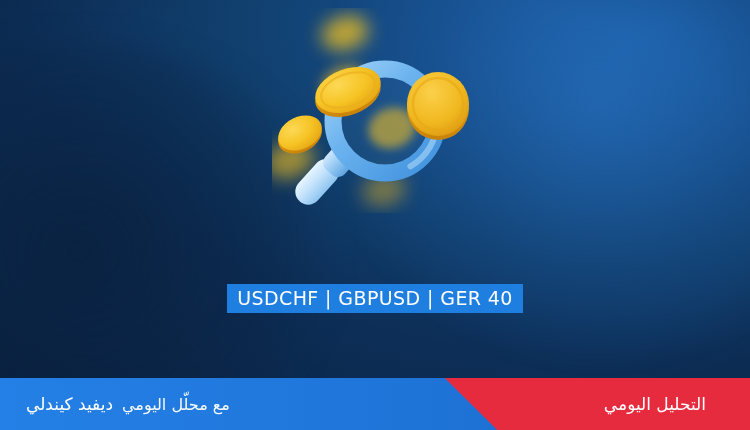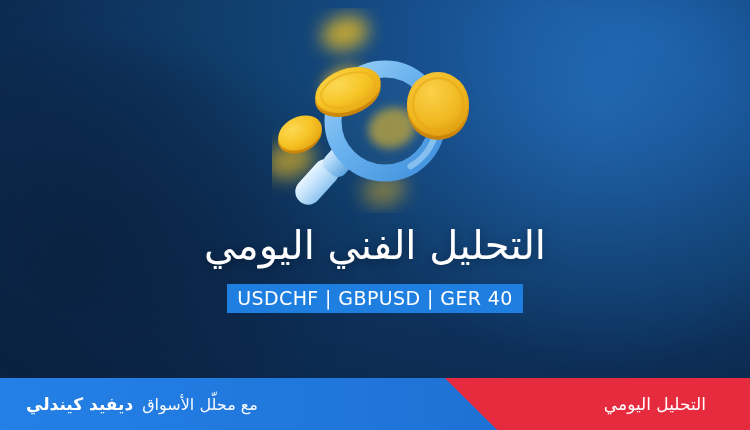--- a/index.html
+++ b/index.html
@@ -103,21 +103,21 @@
     position:absolute;
     left:26px; top:0; height:100%;
     display:flex; align-items:center; gap:9px;
     direction:rtl;
     color:#ffffff;
   }
   .footer-left .lead{
     font-size:16px; font-weight:400; opacity:.97;
   }
   .footer-left .name{
-    font-size:17px; font-weight:700;
+    font-size:17px; font-weight:400;
   }
   .footer-right{
     position:absolute;
     right:44px; top:0; height:100%;
     display:flex; align-items:center;
     color:#ffffff; font-size:17px; font-weight:400;
     direction:rtl;
   }
 </style>
 </head>
@@ -216,32 +216,31 @@
         <ellipse cx="166" cy="96" rx="25" ry="26" fill="none" stroke="#e7a716" stroke-width="2.4" opacity=".6"></ellipse>
       </g>
 
       <g>
         <ellipse cx="28" cy="128" rx="23" ry="16" fill="url(#coinEdge)" transform="rotate(-26 28 128)"></ellipse>
         <ellipse cx="28" cy="125" rx="23" ry="16" fill="url(#coinFace)" transform="rotate(-26 28 125)"></ellipse>
       </g>
     </svg>
   </div>
 
-  <div class="title">التحليل الفني اليومي</div>
 
   <div class="badge-wrap">
     <div class="badge">USDCHF | GBPUSD | GER 40</div>
   </div>
 
   <div class="footer">
 
     <div class="footer-blue"></div>
     <div class="footer-red"></div>
 
     <div class="footer-left">
-      <span class="lead">مع محلّل الأسواق</span>
+      <span class="lead">مع محلّل اليومي</span>
       <span class="name">ديفيد كيندلي</span>
     </div>
 
     <div class="footer-right">التحليل اليومي</div>
   </div>
 
 </div>
 
 </body></html>

